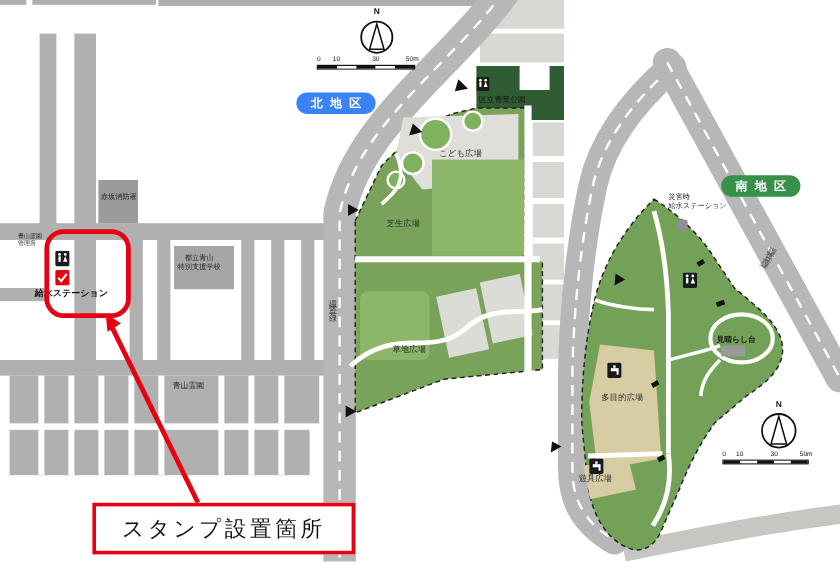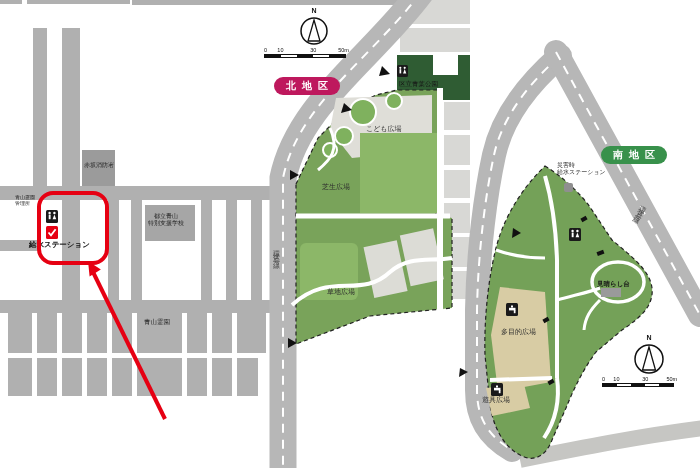--- a/index.html
+++ b/index.html
@@ -164,21 +164,21 @@
         <path d="M8.4,4.4 L6.6,9.2 L10.2,9.2 Z" fill="#fff"></path>
       </svg>
   </div>
   <div class="icon" style="left:46px;top:225px;">
     <svg width="12" height="13">
         <rect width="12" height="13" rx="1.5" fill="#e60012"></rect>
         <path d="M2.5,6.5 L5,9.3 L9.6,3.2" fill="none" stroke="#fff" stroke-width="1.8"></path>
       </svg>
   </div>
 
-  <div class="badge" style="left:274px;top:77px;background:#be185d;text-align:right;">北地区</div>
+  <div class="badge" style="left:247px;top:77px;background:#3b82f6;text-align:right;">北地区</div>
   <div class="lbl f65" style="left:399px;top:80px;color:#161616;">区立青葉公園</div>
   <div class="lbl f7" style="left:366px;top:125px;">こども広場</div>
   <div class="lbl f7" style="left:322px;top:183px;">芝生広場</div>
   <div class="lbl f7" style="left:327px;top:288px;">草地広場</div>
   <div class="lbl f7 vert" style="left:272px;top:244px;color:#4a4a4a;height:80px;">環状三号線</div>
   <div class="icon" style="left:397px;top:63px;">
     <svg width="11" height="12">
         <rect width="11" height="12" rx="1.5" fill="#1a1a1a"></rect>
         <circle cx="3.3" cy="2.8" r="1.1" fill="#fff"></circle>
         <rect x="2.5" y="4.2" width="1.7" height="4.2" fill="#fff"></rect>
@@ -264,14 +264,15 @@
         <i></i>
         <i></i>
       </div>
   </div>
 
   <div class="redbox"></div>
   <svg class="base" width="700" height="474" viewBox="0 0 700 474" style="pointer-events:none;">
     <line x1="165" y1="419" x2="93" y2="272" stroke="#e60012" stroke-width="4"></line>
     <polygon points="88,261 100.8,269.6 89.6,276.4" fill="#e60012"></polygon>
   </svg>
+  <div class="stampbox">スタンプ設置箇所</div>
 
 </div>
 
 </body></html>

